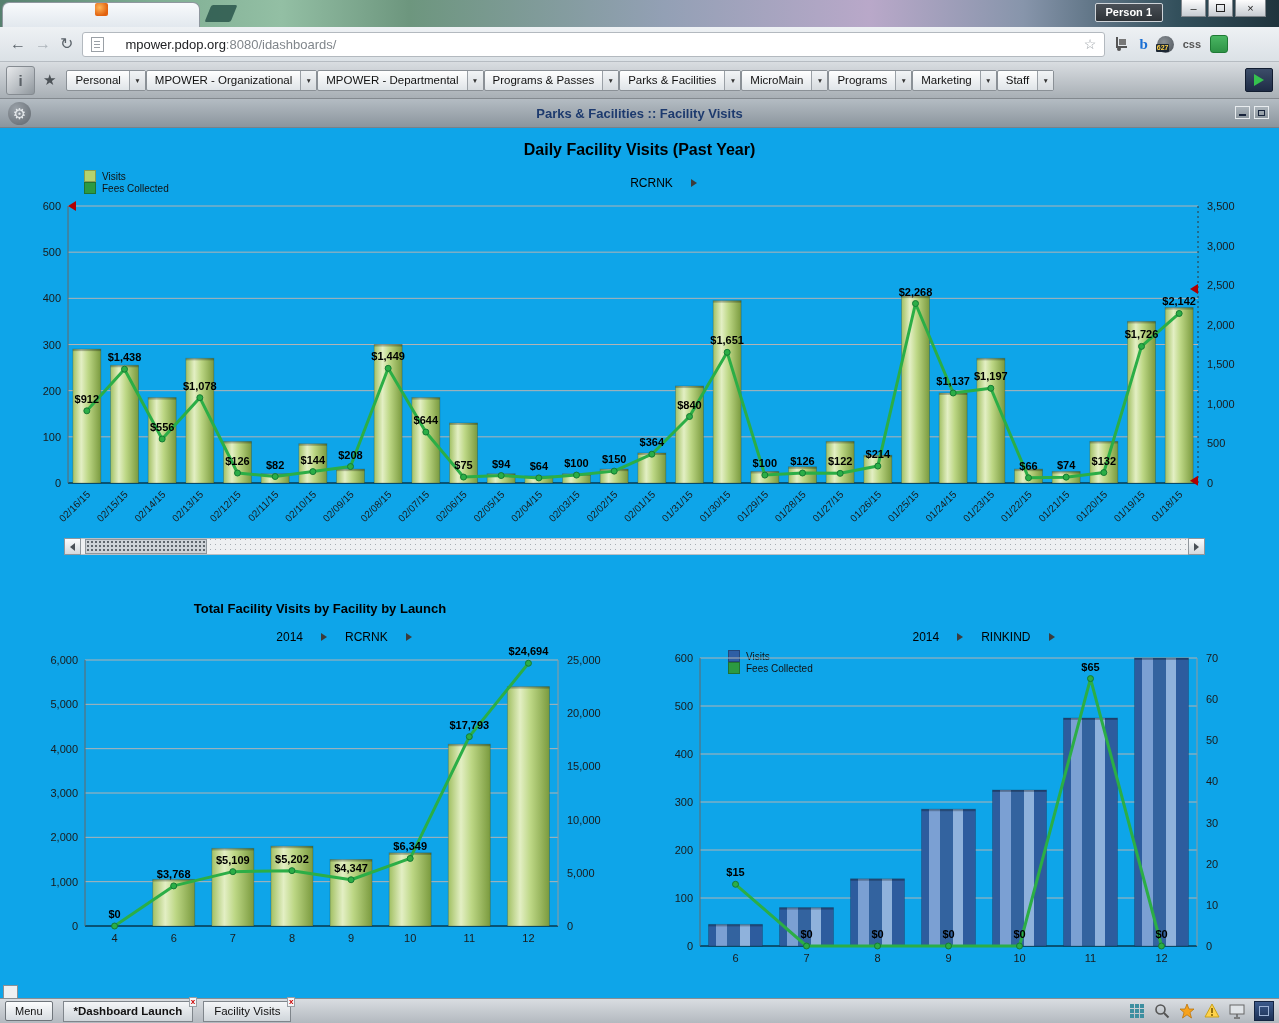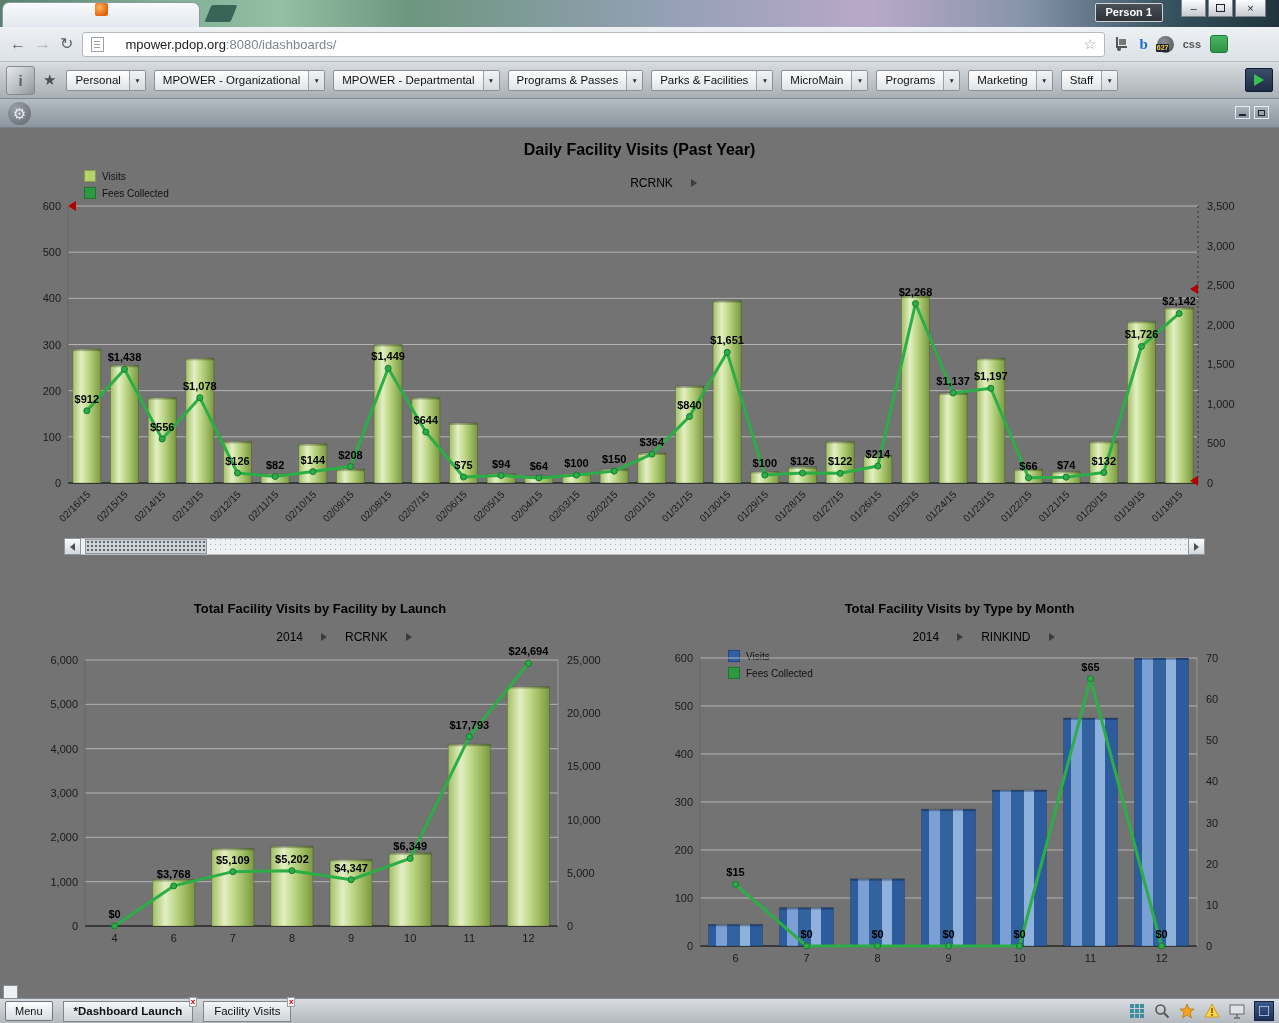--- a/index.html
+++ b/index.html
@@ -62,24 +62,24 @@
   .gear{position:absolute;left:8px;top:3px;width:23px;height:23px;border-radius:50%;
     background:radial-gradient(circle at 35% 30%,#9aa1a8,#5f666d);display:flex;align-items:center;justify-content:center;color:#e8ebee;font-size:15px;}
   .dashtitle{flex:1;text-align:center;font-size:13px;font-weight:bold;color:#1d3a6e;}
   .hdr-btns{position:absolute;right:10px;top:7px;display:flex;gap:4px;}
   .hdr-btn{width:15px;height:13px;border:1px solid #e8ecef;background:linear-gradient(#aab3ba,#8d979f);
     display:flex;align-items:flex-end;justify-content:center;box-sizing:border-box;padding-bottom:2px;}
   .hdr-btn .bar{width:7px;height:2px;background:#17233a;}
   .hdr-btn .box{width:7px;height:6px;border:1px solid #17233a;box-sizing:border-box;}
 
   
-  .content{position:absolute;top:128px;left:0;right:0;bottom:25px;background:#737373;}
+  .content{position:absolute;top:128px;left:0;right:0;bottom:25px;background:#0ea5e9;}
   .chart-title-main{position:absolute;top:13px;left:0;width:100%;text-align:center;font-size:16px;font-weight:bold;color:#000;}
   .chart-title-sub{position:absolute;text-align:center;font-size:13px;font-weight:bold;color:#000;}
-  .legend{position:absolute;display:flex;flex-direction:column;gap:5px;text-align:right;}
+  .legend{position:absolute;display:flex;flex-direction:column;text-align:right;}
   .legend-row{display:flex;align-items:center;gap:6px;}
   .swatch{width:10px;height:10px;display:inline-block;border:1px solid rgba(0,0,0,.25);}
   .legend-label{font-size:10px;color:#111;}
   .crumb{position:absolute;display:flex;align-items:center;justify-content:center;font-size:12px;color:#000;padding-left:33px;}
   .crumb .arrow{width:0;height:0;border-top:4px solid transparent;border-bottom:4px solid transparent;border-left:6px solid #3c3c3c;margin:0 18px;}
   svg{overflow:visible;}
   svg text{font-family:"Liberation Sans",sans-serif;}
   .tick{font-size:11px;fill:#1a1a1a;}
   .tickrot{font-size:10px;fill:#1a1a1a;}
   .dlabel{font-size:11px;font-weight:bold;fill:#000;}
@@ -149,21 +149,21 @@
           <span class="badge">627</span>
         </span>
       <span class="css">css</span>
       <span class="greensq"></span>
     </div>
   </div>
 
   <div class="menurow">
     <div class="applogo">i</div>
     <span class="fav-star">★</span>
-    <div id="menu-items" style="display:flex;align-items:center;gap:8px;">
+    <div id="menu-items" style="display:flex;align-items:center;">
         <div class="menu-btn">
           <span class="lbl">Personal</span>
           <span class="arr">▼</span>
         </div>
         <div class="menu-btn">
           <span class="lbl">MPOWER - Organizational</span>
           <span class="arr">▼</span>
         </div>
         <div class="menu-btn">
           <span class="lbl">MPOWER - Departmental</span>
@@ -194,20 +194,21 @@
           <span class="arr">▼</span>
         </div>
       </div>
     <div class="playbtn">
         <span class="tri"></span>
       </div>
   </div>
 
   <div class="dashheader">
     <div class="gear">⚙</div>
+    <div class="dashtitle">Parks &amp; Facilities :: Facility Visits</div>
     <div class="hdr-btns">
       <div class="hdr-btn">
           <span class="bar"></span>
         </div>
       <div class="hdr-btn">
           <span class="box"></span>
         </div>
     </div>
   </div>
 
@@ -501,21 +502,20 @@
         <circle cx="331.0625" cy="234.74792" r="3" fill="#2bae46" stroke="#157a33"></circle>
         <text x="331.0625" y="226.74792" text-anchor="middle" class="dlabel">$4,347</text>
         <circle cx="390.1875" cy="213.44664" r="3" fill="#2bae46" stroke="#157a33"></circle>
         <text x="390.1875" y="205.44664" text-anchor="middle" class="dlabel">$6,349</text>
         <circle cx="449.3125" cy="91.68248" r="3" fill="#2bae46" stroke="#157a33"></circle>
         <text x="449.3125" y="83.68248" text-anchor="middle" class="dlabel">$17,793</text>
         <circle cx="508.4375" cy="18.255840000000035" r="3" fill="#2bae46" stroke="#157a33"></circle>
         <text x="508.4375" y="10.255840000000035" text-anchor="middle" class="dlabel">$24,694</text>
       </svg>
 
-    <div class="chart-title-sub" style="left:640px;top:473px;width:639px;">Total Facility Visits by Type by Month</div>
     <div class="crumb" id="crumb-right" style="left:640px;top:502px;width:639px;">
         <span>2014</span>
         <span class="arrow"></span>
         <span>RINKIND</span>
         <span class="arrow"></span>
       </div>
     <div class="legend" id="legend-right" style="left:728px;top:522px;">
         <div class="legend-row">
           <span class="swatch" style="background: rgb(47, 95, 165);"></span>
           <span class="legend-label">Visits</span>

